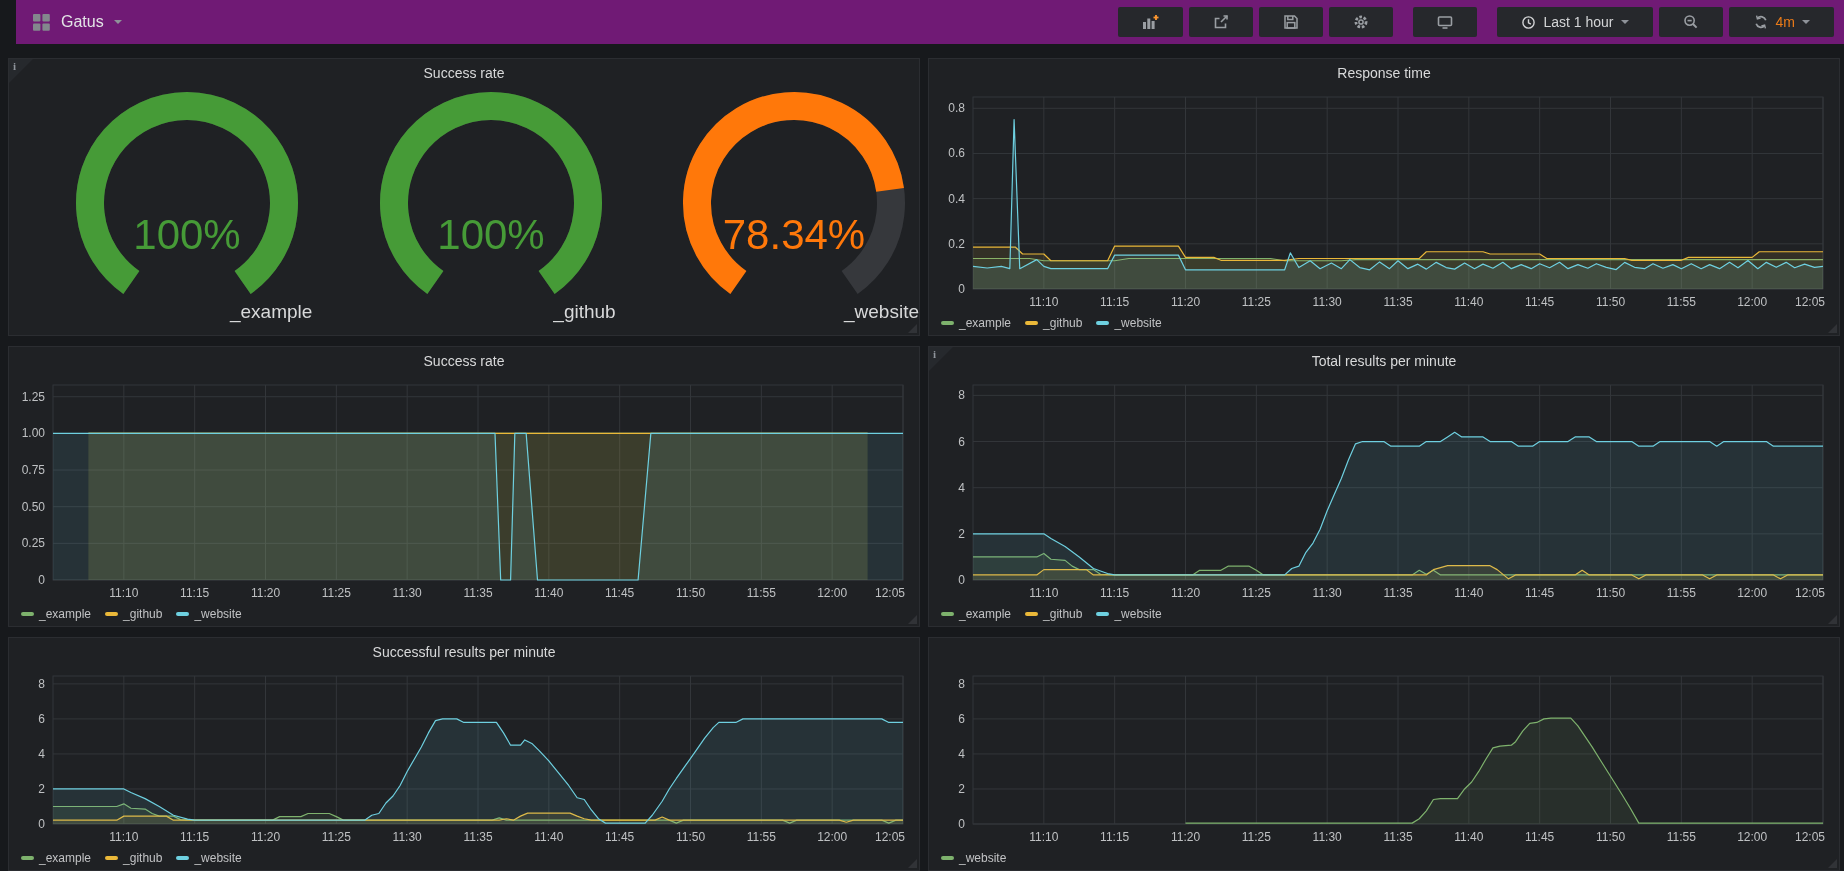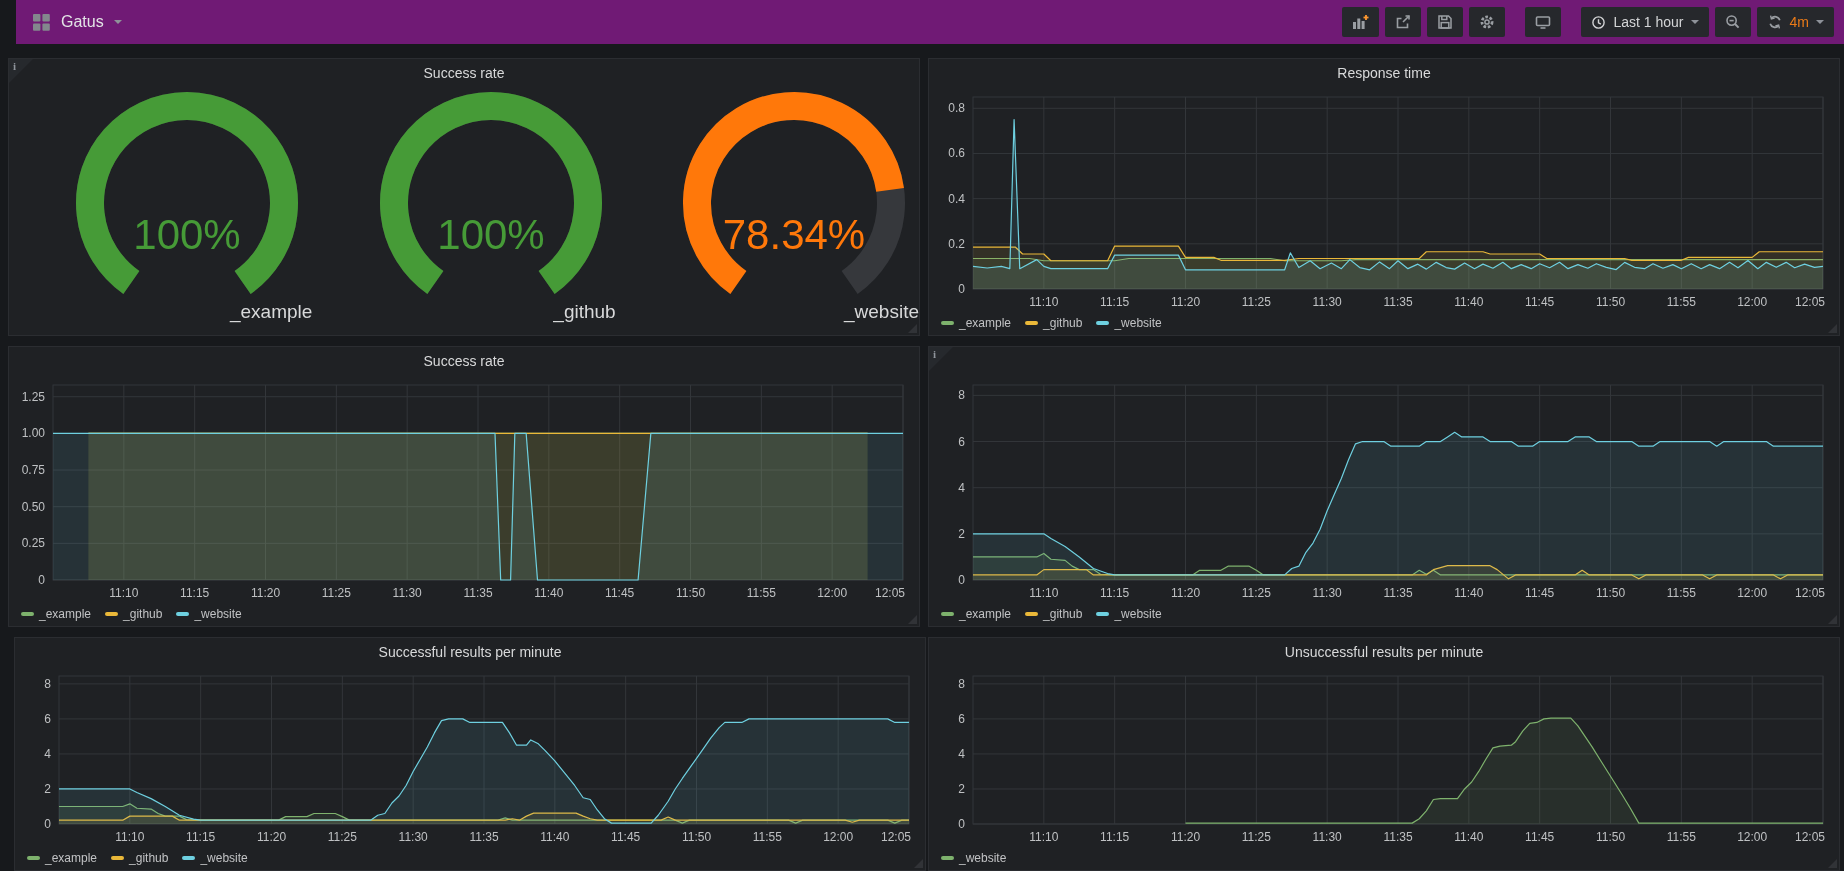--- a/index.html
+++ b/index.html
@@ -9,35 +9,35 @@
 
   
   header.navbar { position:absolute; top:0; left:0; right:0; height:44px;
     background:#701a75; display:flex; align-items:center; justify-content:space-between;
     padding:0 10px;margin-left:16px; }
   .nav-left { display:flex; align-items:center; gap:10px; padding-left:6px; }
   .brand { color:#e3e4e6; font-size:16px; font-weight:500; cursor:pointer; }
   .caret { width:0; height:0; border-left:4px solid transparent; border-right:4px solid transparent;
            border-top:4px solid #8e9299; display:inline-block; }
   .nav-right { display:flex; align-items:center; }
-  .tbtn { display:flex; align-items:center; gap:7px; height:30px; padding:0 10px;
+  .tbtn { display:flex; align-items:center; gap:7px; height:30px; padding:0 24px;
     background:#26282c; border:none; border-radius:2px; margin-left:6px; cursor:pointer;
     color:#d4d5d7; font-size:14px; font-family:"Liberation Sans",sans-serif; }
   .tbtn svg { display:block; }
   .gap { width:14px; }
   .orange { color:#eb7b18; font-weight:500; }
 
   
   main { position:absolute; top:44px; left:0; right:0; bottom:0; }
   .panel { position:absolute; background:#1f2124; border:1px solid #2b2d31; }
   .p0 { left:8px;   top:14px;  width:912px; height:278px; }
   .p1 { left:928px; top:14px;  width:912px; height:278px;text-decoration:underline; }
   .p2 { left:8px;   top:302px; width:912px; height:281px; }
   .p3 { left:928px; top:302px; width:912px; height:281px; }
-  .p4 { left:14px;   top:593px; width:912px; height:234px; }
+  .p4 { left:8px;   top:593px; width:912px; height:234px; }
   .p5 { left:928px; top:593px; width:912px; height:234px; }
   .panel-header { position:absolute; top:0; left:0; right:0; height:26px; text-align:center;
     line-height:28px; color:#d8d9da; font-size:14px; font-weight:500; cursor:pointer; z-index:3; }
   .info-corner { position:absolute; top:0; left:0; width:0; height:0; z-index:4;
     border-top:24px solid #26292d; border-right:24px solid transparent; cursor:pointer; }
   .info-corner i { position:absolute; top:-23px; left:4px; font-style:normal; font-weight:bold;
     font-size:11px; color:#8f959c; font-family:"Liberation Serif",serif; }
   .rsz { position:absolute; right:2px; bottom:2px; width:0; height:0; z-index:4;
     border-bottom:9px solid #43464a; border-left:9px solid transparent; opacity:.5; cursor:nwse-resize; }
 
@@ -295,20 +295,21 @@
           <span class="legend-item">
             <span class="legend-swatch" style="background: rgb(110, 208, 224);"></span>
             <span class="legend-text">_website</span>
           </span>
         </div>
       </section>
     <section class="panel p3">
       <span class="info-corner">
           <i>i</i>
         </span>
+      <div class="panel-header"><span>Total results per minute</span></div>
       <span class="rsz"></span>
     <svg width="910" height="279" class="chart-svg">
           <line x1="44" y1="233" x2="894" y2="233" stroke="#33363a" stroke-width="1"></line>
           <line x1="44" y1="186.84615384615384" x2="894" y2="186.84615384615384" stroke="#33363a" stroke-width="1"></line>
           <line x1="44" y1="140.69230769230768" x2="894" y2="140.69230769230768" stroke="#33363a" stroke-width="1"></line>
           <line x1="44" y1="94.53846153846152" x2="894" y2="94.53846153846152" stroke="#33363a" stroke-width="1"></line>
           <line x1="44" y1="48.38461538461539" x2="894" y2="48.38461538461539" stroke="#33363a" stroke-width="1"></line>
           <line x1="114.83333333333333" y1="38" x2="114.83333333333333" y2="233" stroke="#33363a" stroke-width="1"></line>
           <line x1="185.66666666666666" y1="38" x2="185.66666666666666" y2="233" stroke="#33363a" stroke-width="1"></line>
           <line x1="256.5" y1="38" x2="256.5" y2="233" stroke="#33363a" stroke-width="1"></line>
@@ -416,21 +417,20 @@
             <span class="legend-swatch" style="background: rgb(234, 184, 57);"></span>
             <span class="legend-text">_github</span>
           </span>
           <span class="legend-item">
             <span class="legend-swatch" style="background: rgb(110, 208, 224);"></span>
             <span class="legend-text">_website</span>
           </span>
         </div>
       </section>
     <section class="panel p5">
-      <div class="panel-header"><span>Unsuccessful results per minute</span></div>
       <span class="rsz"></span>
     <svg width="910" height="232" class="chart-svg">
           <line x1="44" y1="186" x2="894" y2="186" stroke="#33363a" stroke-width="1"></line>
           <line x1="44" y1="150.97041420118342" x2="894" y2="150.97041420118342" stroke="#33363a" stroke-width="1"></line>
           <line x1="44" y1="115.94082840236686" x2="894" y2="115.94082840236686" stroke="#33363a" stroke-width="1"></line>
           <line x1="44" y1="80.91124260355028" x2="894" y2="80.91124260355028" stroke="#33363a" stroke-width="1"></line>
           <line x1="44" y1="45.88165680473372" x2="894" y2="45.88165680473372" stroke="#33363a" stroke-width="1"></line>
           <line x1="114.83333333333333" y1="38" x2="114.83333333333333" y2="186" stroke="#33363a" stroke-width="1"></line>
           <line x1="185.66666666666666" y1="38" x2="185.66666666666666" y2="186" stroke="#33363a" stroke-width="1"></line>
           <line x1="256.5" y1="38" x2="256.5" y2="186" stroke="#33363a" stroke-width="1"></line>

